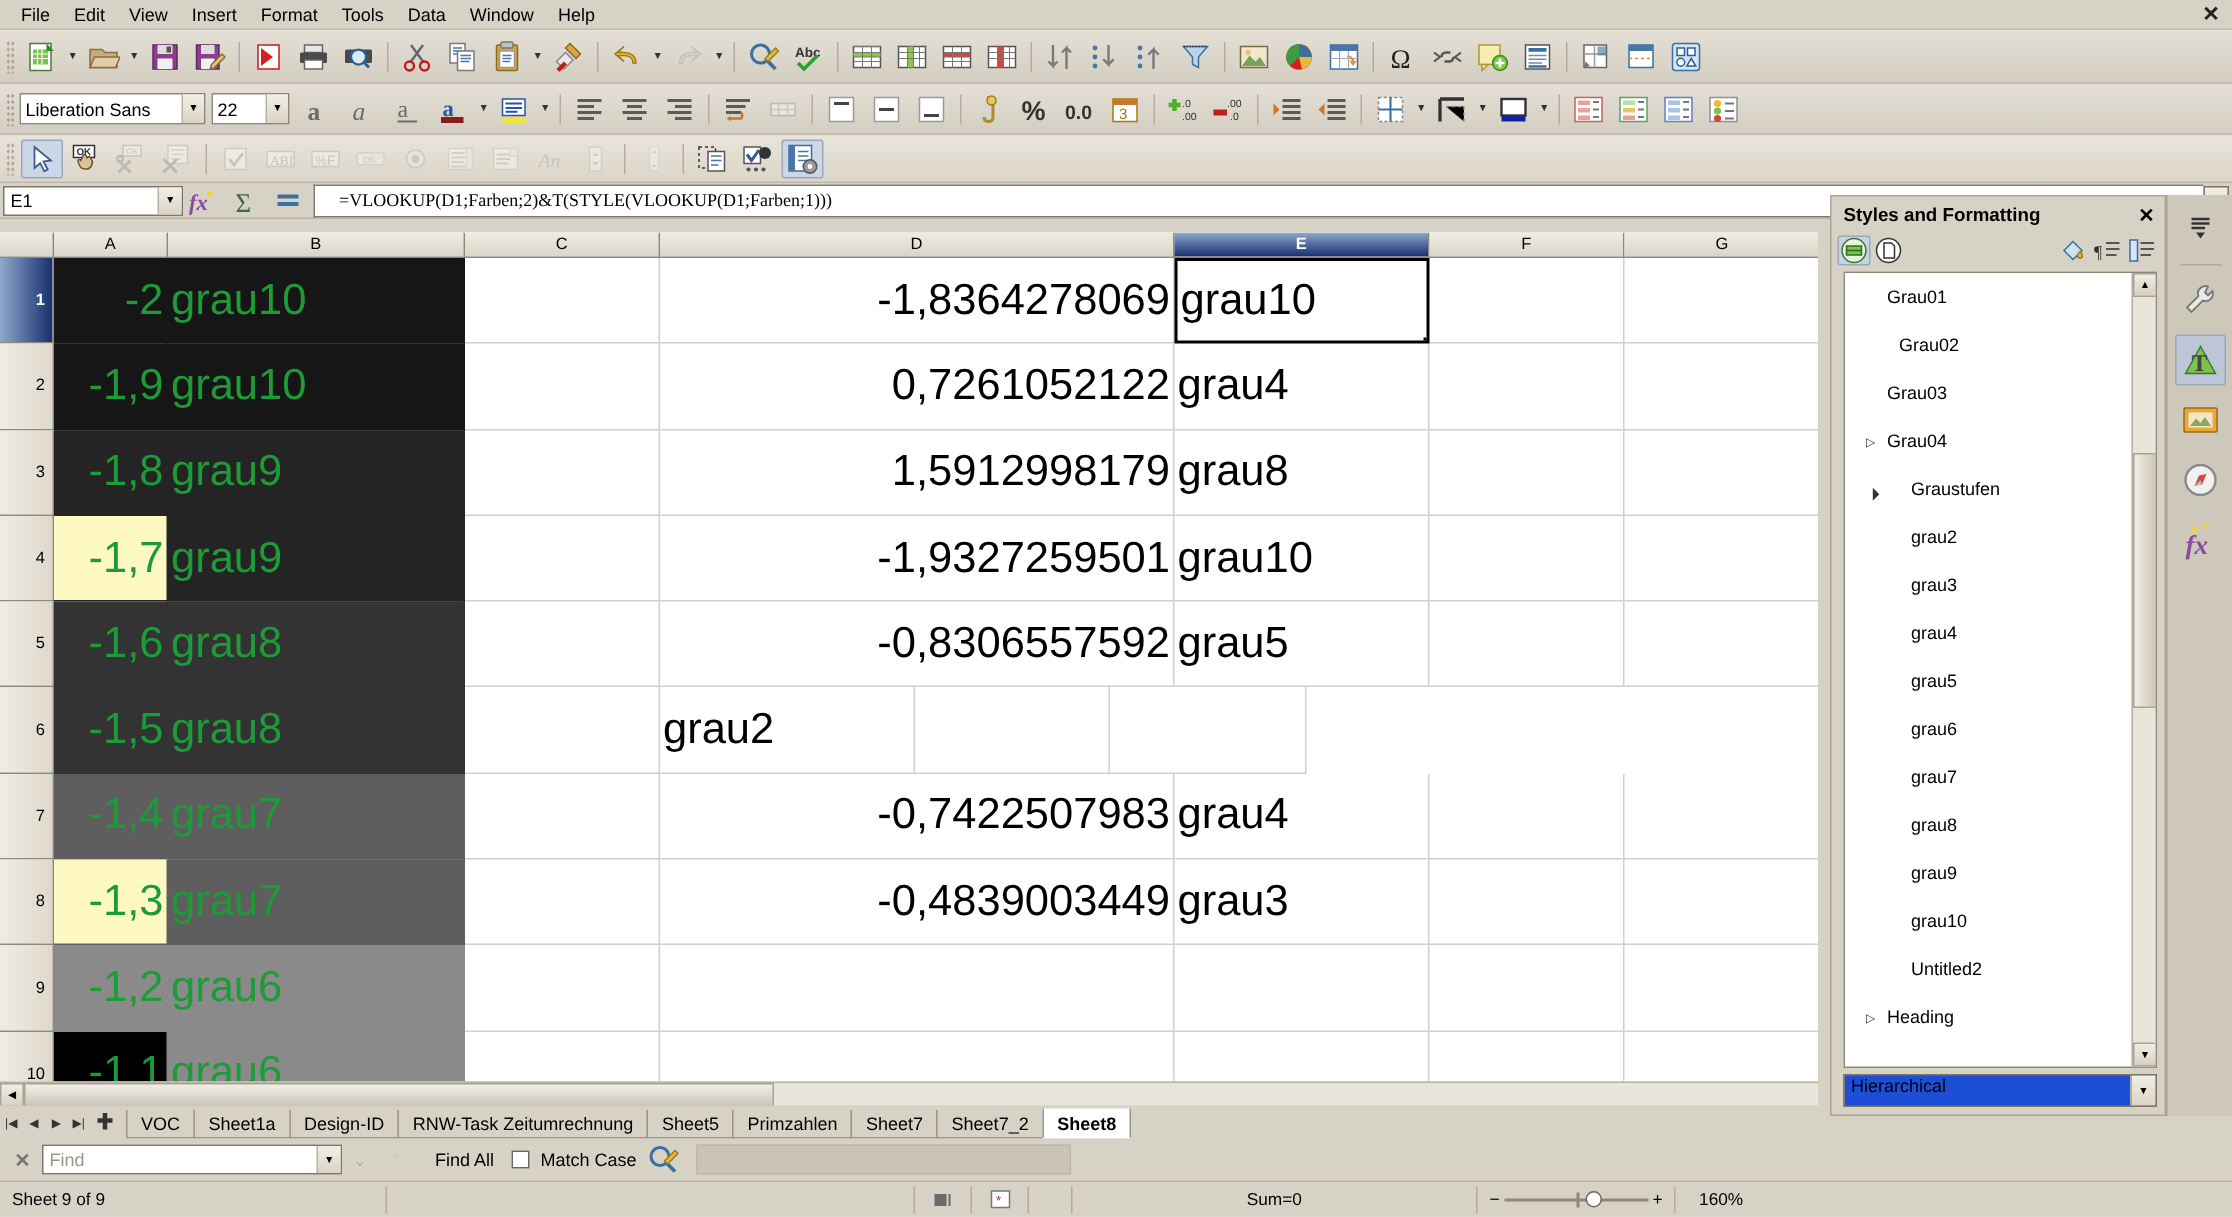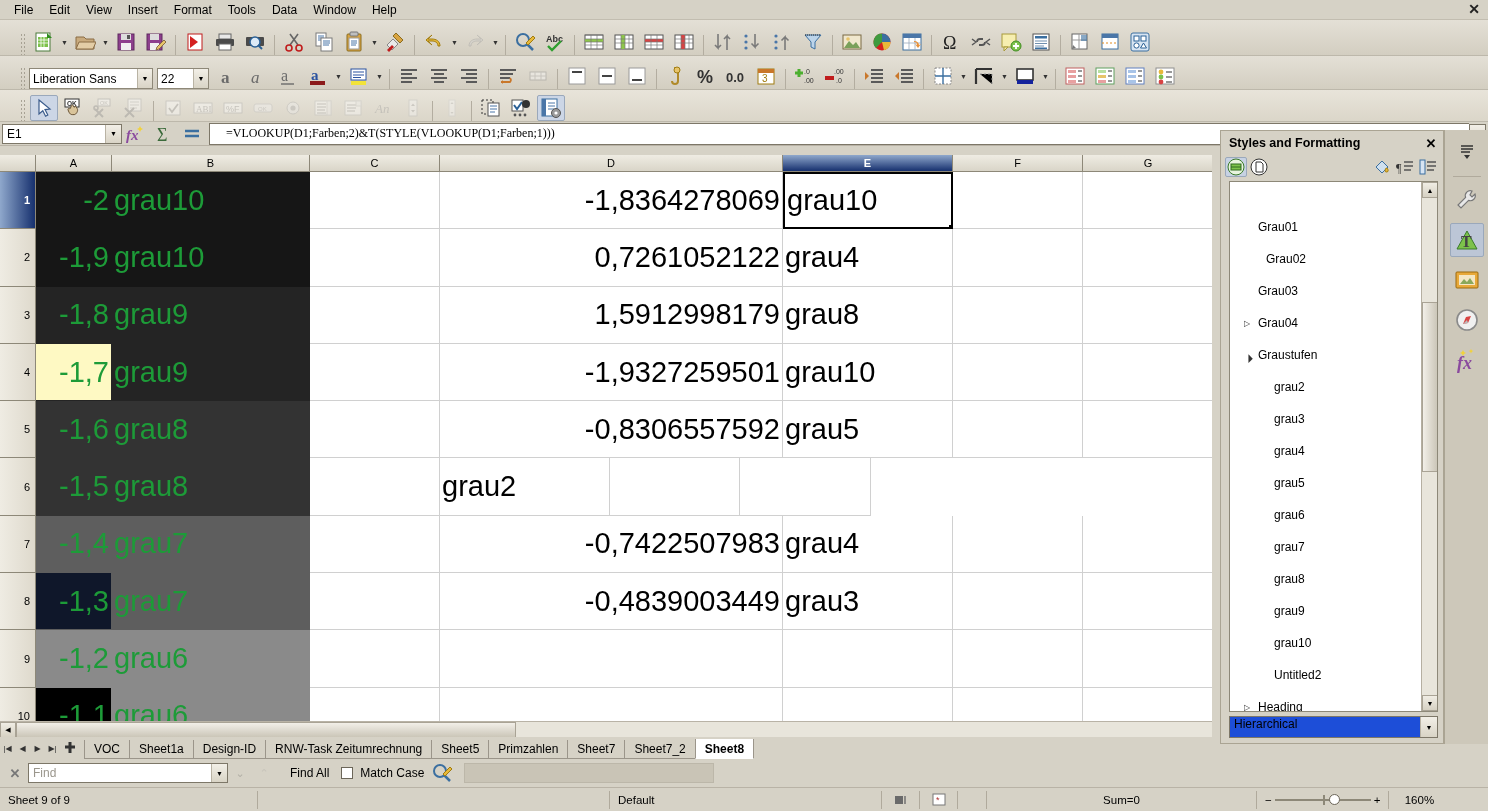--- a/index.html
+++ b/index.html
@@ -26,24 +26,24 @@
     white-space: nowrap;
   }
   .winclose {
     position: absolute; right: 6px; top: 2px;
     width: 16px; height: 16px; line-height: 15px; text-align: center;
     font-size: 14px; color: #222; font-weight: bold; cursor: pointer;
   }
 
   
   .toolbar {
-    display: flex; align-items: flex-end;
+    display: flex; align-items: center;
     background: linear-gradient(#e4e0d6, #d3cec1);
     border-bottom: 1px solid #bdb8ab;
-    padding-left: 20px;
+    padding-left: 4px;
   }
   #tb-standard { height: 36px; }
   #tb-format   { height: 34px; }
   #tb-forms    { height: 32px; background: linear-gradient(#e8e4da,#dbd6c9); }
 
   .grip {
     width: 6px; height: 22px; margin-right: 3px;
     background-image: radial-gradient(#9a9486 40%, transparent 41%);
     background-size: 3px 4px; opacity: .8;
   }
@@ -1103,21 +1103,21 @@
           <div class="row">
             <div class="cell w-a num" style="background: rgb(94, 94, 94); color: rgb(29, 155, 56); border-right: 1px solid rgb(94, 94, 94); border-bottom: 1px solid rgb(94, 94, 94);">-1,4</div>
             <div class="cell w-b txt" style="background: rgb(94, 94, 94); color: rgb(29, 155, 56); border-right: 1px solid rgb(94, 94, 94); border-bottom: 1px solid rgb(94, 94, 94);">grau7</div>
             <div class="cell w-c txt"></div>
             <div class="cell w-d num">-0,7422507983</div>
             <div class="cell w-e txt">grau4</div>
             <div class="cell w-f txt"></div>
             <div class="cell w-g txt"></div>
           </div>
           <div class="row">
-            <div class="cell w-a num" style="background: #0f172a; color: rgb(29, 155, 56); border-right: 1px solid rgb(94, 94, 94); border-bottom: 1px solid rgb(94, 94, 94);">-1,3</div>
+            <div class="cell w-a num" style="background: #fef9c3; color: rgb(29, 155, 56); border-right: 1px solid rgb(94, 94, 94); border-bottom: 1px solid rgb(94, 94, 94);">-1,3</div>
             <div class="cell w-b txt" style="background: rgb(94, 94, 94); color: rgb(29, 155, 56); border-right: 1px solid rgb(94, 94, 94); border-bottom: 1px solid rgb(94, 94, 94);">grau7</div>
             <div class="cell w-c txt"></div>
             <div class="cell w-d num">-0,4839003449</div>
             <div class="cell w-e txt">grau3</div>
             <div class="cell w-f txt"></div>
             <div class="cell w-g txt"></div>
           </div>
           <div class="row">
             <div class="cell w-a num" style="background: rgb(138, 138, 138); color: rgb(29, 155, 56); border-right: 1px solid rgb(138, 138, 138); border-bottom: 1px solid rgb(138, 138, 138);">-1,2</div>
             <div class="cell w-b txt" style="background: rgb(138, 138, 138); color: rgb(29, 155, 56); border-right: 1px solid rgb(138, 138, 138); border-bottom: 1px solid rgb(138, 138, 138);">grau6</div>
@@ -1188,39 +1188,39 @@
       <div class="sbtn">
         <svg width="18" height="18" viewBox="0 0 18 18">
             <rect x="1" y="2" width="5" height="14" fill="#d7e4f2" stroke="#3b6fa0"></rect>
             <path d="M8 4h9M8 8h9M8 12h7" stroke="#555" stroke-width="1.4"></path>
           </svg>
       </div>
     </div>
 
     <div id="sb-list">
       <div id="sb-list-inner">
-          <div class="style-item indent0" style="padding-left: 14px; margin-top: 29px;">
+          <div class="style-item indent0" style="padding-left: 14px;">
             <span class="expander"></span>
             <span class="lbl" style="margin-left: 0px;">Grau01</span>
           </div>
           <div class="style-item indent0" style="padding-left: 22px;">
             <span class="expander"></span>
             <span class="lbl" style="margin-left: 0px;">Grau02</span>
           </div>
           <div class="style-item indent0" style="padding-left: 14px;">
             <span class="expander"></span>
             <span class="lbl" style="margin-left: 0px;">Grau03</span>
           </div>
           <div class="style-item indent0" style="padding-left: 14px;">
             <span class="expander">▷</span>
             <span class="lbl" style="margin-left: 0px;">Grau04</span>
           </div>
           <div class="style-item indent0" style="padding-left: 14px;">
             <span class="expander" style="transform: rotate(-45deg);">◢</span>
-            <span class="lbl" style="margin-left: 0px;">Graustufen</span>
+            <span class="lbl" style="margin-left: 16px;">Graustufen</span>
           </div>
           <div class="style-item indent1" style="padding-left: 30px;">
             <span class="expander"></span>
             <span class="lbl" style="margin-left: 0px;">grau2</span>
           </div>
           <div class="style-item indent1" style="padding-left: 30px;">
             <span class="expander"></span>
             <span class="lbl" style="margin-left: 0px;">grau3</span>
           </div>
           <div class="style-item indent1" style="padding-left: 30px;">
@@ -1354,21 +1354,20 @@
           <path d="M13 13l6 6" stroke="#3b6fa0" stroke-width="2.5"></path>
           <path d="M12 12l7-7 2 2-7 7z" fill="#e8b93a" stroke="#a07c10"></path>
         </svg>
     </div>
     <div id="find-extra"></div>
   </div>
 
   <div id="statusbar">
     <div class="sb-cell" style="width:258px;">Sheet 9 of 9</div>
     <div class="sb-cell" style="width:352px;"></div>
-    <div class="sb-cell" style="width:272px;">Default</div>
     <div class="sb-cell" style="width:38px;justify-content:center;">
       <svg width="14" height="12" viewBox="0 0 14 12">
           <rect x="1" y="2" width="8" height="8" fill="#6a6a6a"></rect>
           <path d="M11 2v8" stroke="#6a6a6a" stroke-width="1.4"></path>
         </svg>
     </div>
     <div class="sb-cell" style="width:38px;justify-content:center;">
       <svg width="14" height="13" viewBox="0 0 14 13">
           <rect x="1" y="1" width="12" height="11" fill="#fff" stroke="#777"></rect>
           <text x="4" y="10" font-size="9" font-family="Liberation Sans" fill="#b03030">*</text>

